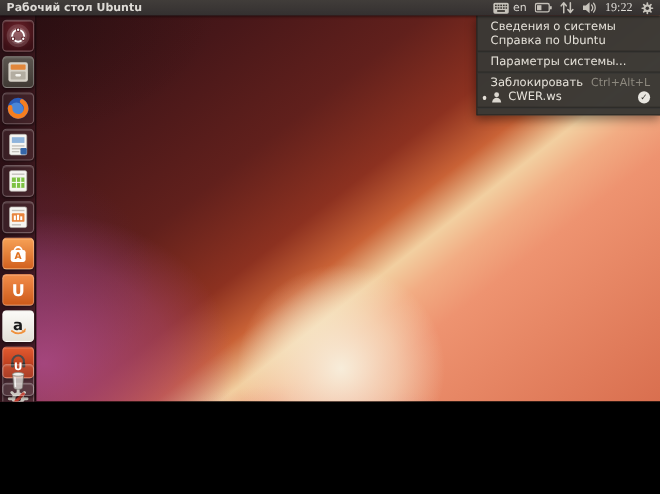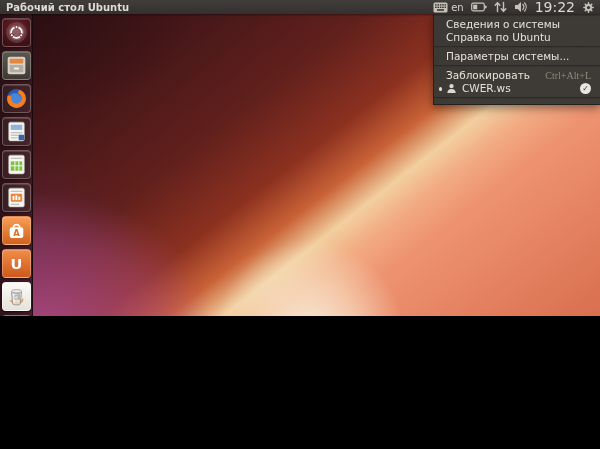--- a/index.html
+++ b/index.html
@@ -1,21 +1,21 @@
 <!DOCTYPE html>
 <html><head>
 <meta charset="utf-8">
 <style>
   html,body{margin:0;padding:0;}
   body{
     width:600px;height:449px;overflow:hidden;position:relative;
     font-family:"DejaVu Sans","Liberation Sans",sans-serif;
     background:#000;
   }
-  .screen{position:absolute;inset:0;width:600px;height:316px;overflow:hidden;}
+  .screen{position:absolute;inset:0;width:600px;height:365px;overflow:hidden;}
 
   
   .wallpaper{
     position:absolute;inset:0;
     background:
       radial-gradient(circle 135px at 310px 335px, rgba(248,243,226,0.92) 0%, rgba(248,236,210,0.55) 38%, rgba(248,230,200,0) 70%),
       radial-gradient(ellipse 240px 190px at 40px 330px, rgba(173,75,140,0.85) 0%, rgba(173,75,140,0.38) 48%, rgba(173,75,140,0) 72%),
       radial-gradient(ellipse 200px 160px at 0px 255px, rgba(95,40,85,0.55) 0%, rgba(95,40,85,0) 70%),
       radial-gradient(ellipse 330px 175px at 290px 470px, rgba(208,88,110,0.8) 0%, rgba(208,88,110,0) 70%),
       radial-gradient(ellipse 260px 210px at -30px 480px, rgba(44,27,55,0.92) 0%, rgba(44,27,55,0) 66%),
@@ -29,21 +29,21 @@
   .panel{
     position:absolute;top:0;left:0;right:0;height:14px;z-index:10;
     display:flex;align-items:center;padding:0 5px 0 6px;box-sizing:border-box;
     background:linear-gradient(#413d3a,#343030);
     box-shadow:0 1px 2px rgba(0,0,0,0.45);
   }
   .panel-title{font-size:10px;font-weight:bold;color:#dedbd6;white-space:nowrap;}
   .panel-right{margin-left:auto;display:flex;align-items:center;gap:7px;}
   .panel-right svg{display:block;}
   .kb-label{font-size:10px;color:#d8d5cf;margin-left:-4px;}
-  .clock{font-size:14px;color:#dedbd6;}
+  .clock{font-size:11px;color:#dedbd6;font-family:Liberation Serif, serif;}
 
   
   .launcher{
     position:absolute;top:14px;left:0;bottom:0;width:33px;z-index:8;
     display:flex;flex-direction:column;gap:4px;padding-top:4px;box-sizing:border-box;
     background:linear-gradient(to right, rgba(42,16,22,0.95), rgba(58,24,30,0.88));
     border-right:1px solid rgba(0,0,0,0.35);
   }
   .tile{
     flex:0 0 auto;width:29px;height:29px;margin-left:2px;border-radius:4px;
@@ -72,21 +72,21 @@
     padding:4px 0 3px;box-sizing:border-box;
   }
   .menu-row{
     display:flex;align-items:center;position:relative;height:13px;
     padding:0 9px 0 12px;color:#e6e2da;font-size:10.5px;line-height:13px;white-space:nowrap;
   }
   .menu-row.user{padding-left:28px;}
   .uicon{position:absolute;left:12px;top:1px;}
   .uicon svg{display:block;}
   .bullet{position:absolute;left:4.5px;top:5px;width:3.5px;height:3.5px;border-radius:50%;background:#e4e0d8;}
-  .shortcut{margin-left:auto;color:#8d897f;font-size:10px;font-family:Liberation Serif, serif;}
+  .shortcut{margin-left:auto;color:#8d897f;font-size:10px;}
   .check{
     margin-left:auto;width:11px;height:11px;border-radius:50%;
     background:#e8e6e0;color:#37352f;font-size:8px;font-weight:bold;
     text-align:center;line-height:11px;
   }
   .menu-sep{height:1px;background:#2b2a27;border-bottom:1px solid rgba(255,255,255,0.06);margin:2px 0;}
 
   
   .cursor{position:absolute;left:562px;top:395px;z-index:20;}
 </style>

